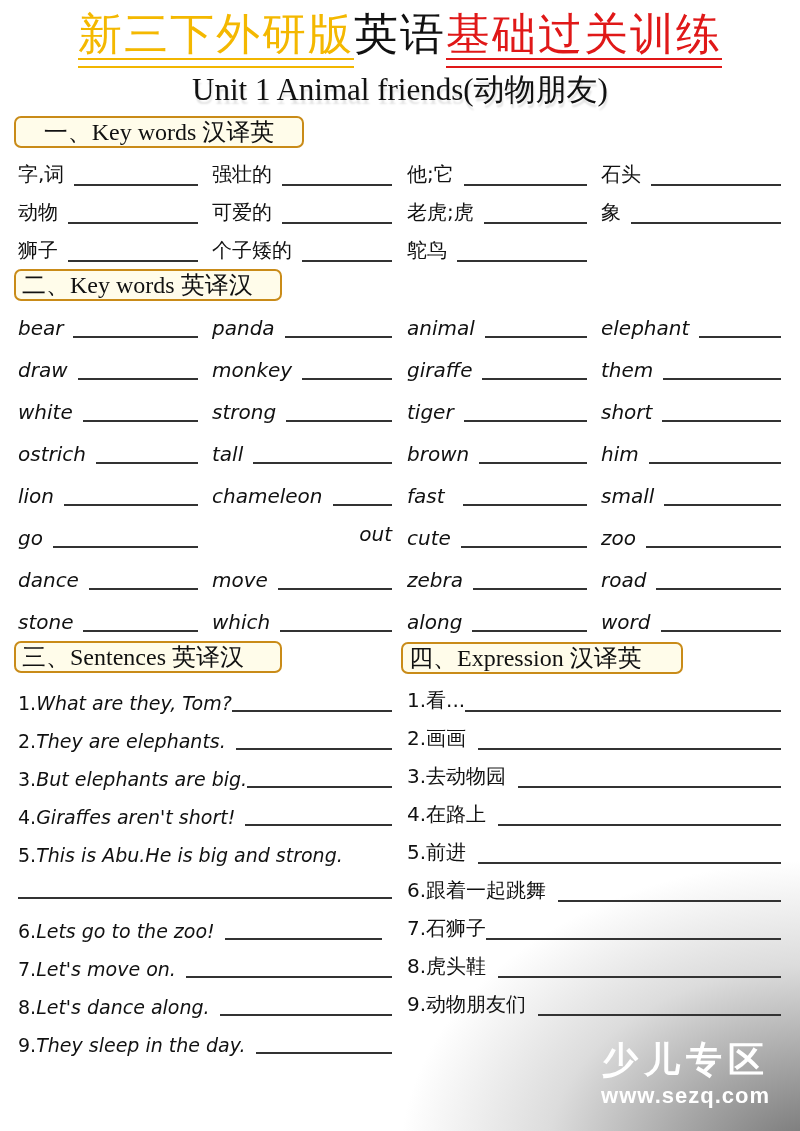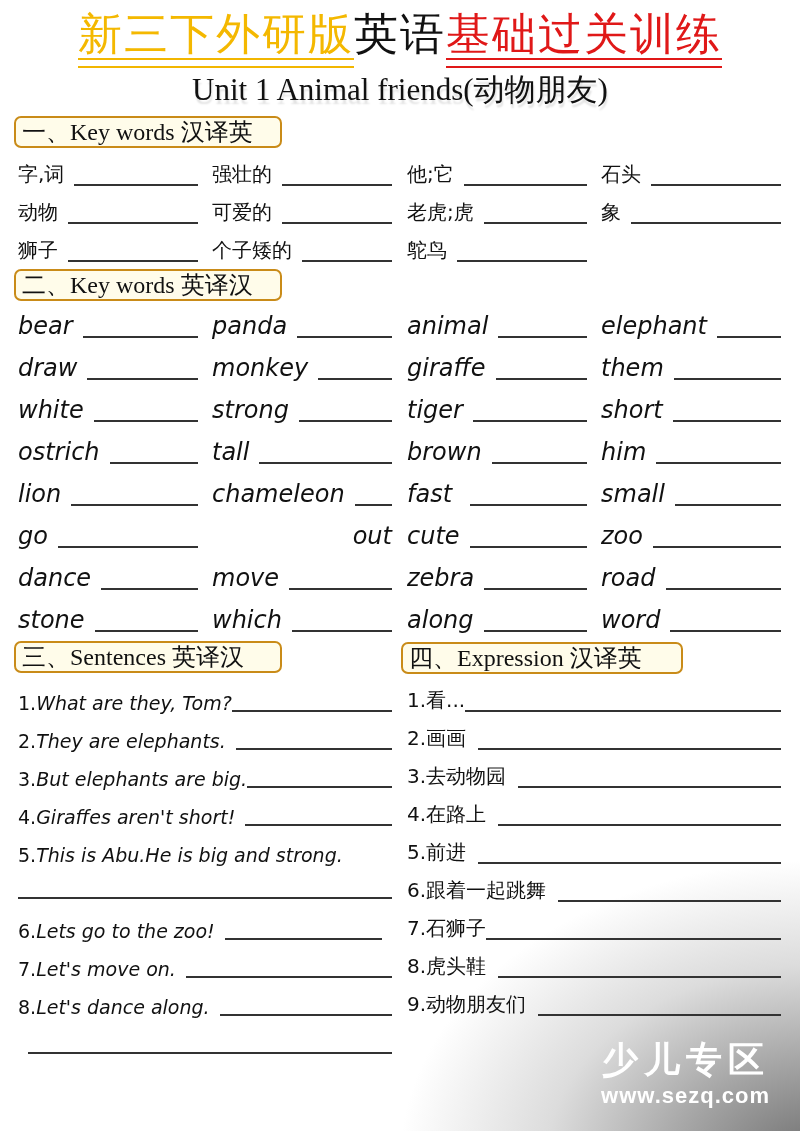--- a/index.html
+++ b/index.html
@@ -29,37 +29,37 @@
     .sec-head {
       position:absolute; height:32px; box-sizing:border-box;
       border:2px solid #c98b18; border-radius:7px; background:#fffcea;
       font-family: "Liberation Serif", serif; font-size:24px; line-height:28px;
       padding:0 6px 0 6px; white-space:nowrap; color:#111;
     }
     .cell { position:absolute; display:flex; align-items:flex-end; height:28px; }
     .cell .lbl { white-space:nowrap; }
     .cell .blank { flex:1; border-bottom:2px solid #333; margin-left:10px; height:1px; margin-bottom:2px; }
     .cn { font-family: "DejaVu Sans", sans-serif; font-size:20px; }
-    .en { font-family: "DejaVu Sans", sans-serif; font-style:italic; font-size:24px; }
+    .en { font-family: "DejaVu Sans", sans-serif; font-style:italic; font-size:20px; }
     .sent { font-family: "DejaVu Sans", sans-serif; font-size:19px; }
     .sent i { font-style:italic; }
     .line-only { position:absolute; border-bottom:2px solid #333; height:0; }
     .wm { position:absolute; color:#fff; text-align:right; }
     .wm-logo { right:30px; top:1036px; font-size:36px; font-weight:bold; letter-spacing:6px; font-family:"DejaVu Sans", sans-serif; }
     .wm-url { right:30px; top:1083px; font-size:22px; font-weight:bold; letter-spacing:1px; font-family:"Liberation Sans", sans-serif; }
   </style>
 </head>
 <body>
 
 <div class="title">
   <span class="t-yellow">新三下外研版</span><span class="t-black">英语</span><span class="t-red">基础过关训练</span>
 </div>
 <div class="subtitle">Unit 1 Animal friends(动物朋友)</div>
 
-<div class="sec-head" style="top:116px;left:14px;width:268px;">一、Key words 汉译英</div>
+<div class="sec-head" style="top:116px;left:14px;width:290px;text-align:center;">一、Key words 汉译英</div>
 
 <div class="cell cn" style="top:160px;left:18px;width:180px;">
     <span class="lbl">字,词</span>
     <span class="blank"></span>
   </div>
 <div class="cell cn" style="top:160px;left:212px;width:180px;">
     <span class="lbl">强壮的</span>
     <span class="blank"></span>
   </div>
 <div class="cell cn" style="top:160px;left:407px;width:180px;">
@@ -267,20 +267,21 @@
   </div>
 <div class="cell sent" style="top:952px;left:18px;width:374px;">
     <span class="lbl"><span>7.</span><i>Let's move on.</i></span>
     <span class="blank"></span>
   </div>
 <div class="cell sent" style="top:990px;left:18px;width:374px;">
     <span class="lbl"><span>8.</span><i>Let's dance along.</i></span>
     <span class="blank"></span>
   </div>
 <div class="cell sent" style="top:1028px;left:18px;width:374px;">
+    <span class="lbl"><span>9.</span><i>They sleep in the day.</i></span>
     <span class="blank"></span>
   </div>
 
 <div class="sec-head" style="top:642px;left:401px;width:282px;">四、Expression  汉译英</div>
 
 <div class="cell cn" style="top:686px;left:407px;width:374px;">
     <span class="lbl">1.看...</span>
     <span class="blank" style="margin-left:0"></span>
   </div>
 <div class="cell cn" style="top:724px;left:407px;width:374px;">

